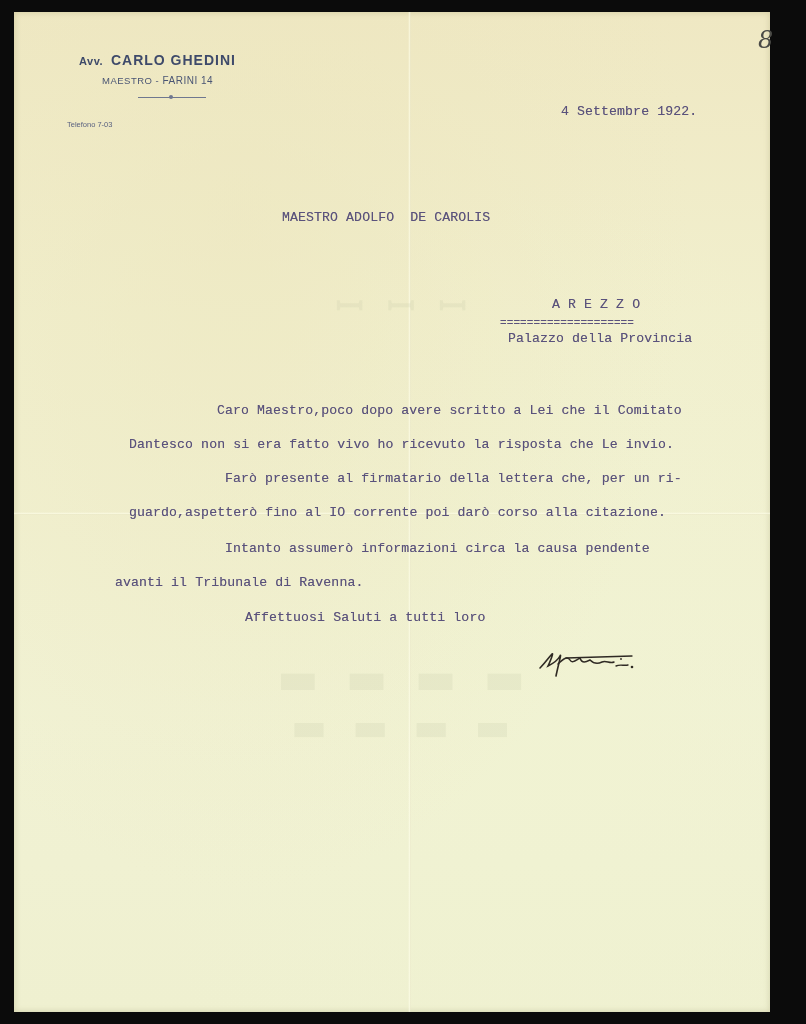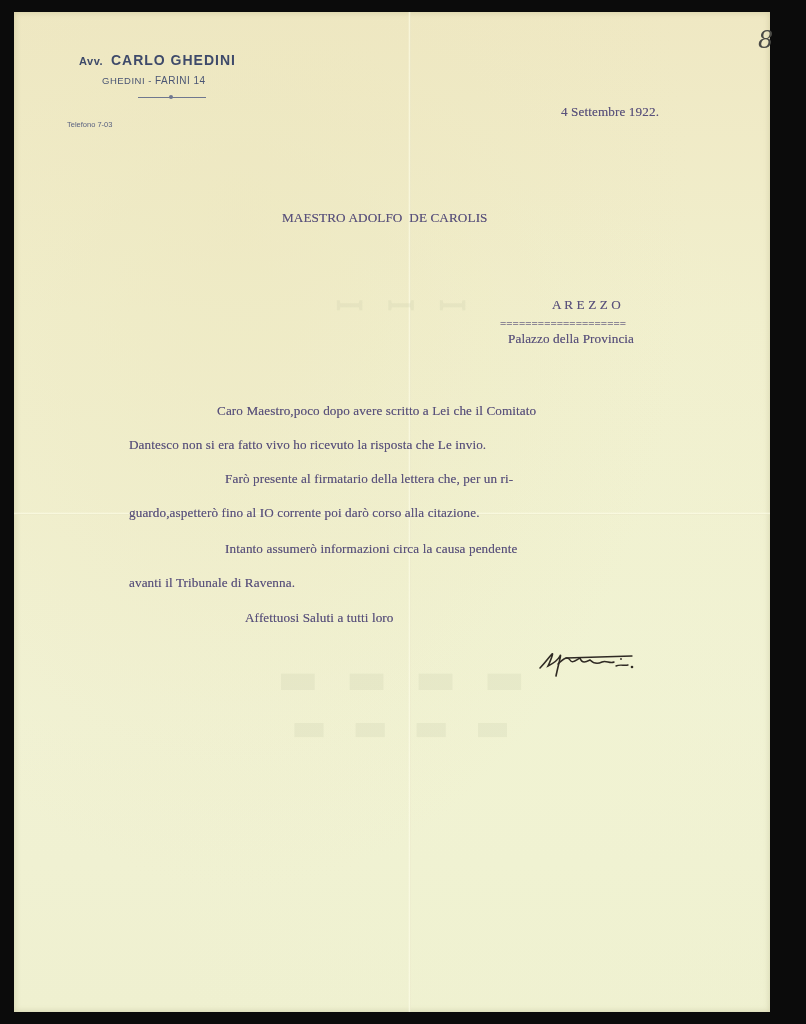--- a/index.html
+++ b/index.html
@@ -116,38 +116,38 @@
       left: 744px;
       top: 14px;
       font-family: "DejaVu Serif", serif;
       font-style: italic;
       font-size: 24px;
       color: #4a4a46;
     }
 
     .typed {
       position: absolute;
-      font-family: Liberation Serif, serif;
+      font-family: Liberation Mono, monospace;
       font-size: 13.2px;
       color: #5a527c;
       white-space: pre;
       letter-spacing: 0.1px;
       text-shadow: 0 0 0.6px rgba(70,60,110,0.5);
     }
     .date { left: 547px; top: 92px; }
     .recipient-name { left: 256px; top: 198px; padding-left: 12px; }
     .recipient-city { left: 538px; top: 285px; letter-spacing: 0.1px; }
     .recipient-rule { left: 486px; top: 305px; font-size: 11px; }
     .recipient-place { left: 494px; top: 319px; }
     .l1 { left: 203px; top: 391px; }
     .l2 { left: 115px; top: 425px; }
     .l3 { left: 211px; top: 459px; }
     .l4 { left: 115px; top: 493px; }
     .l5 { left: 211px; top: 529px; }
-    .l6 { left: 115px; top: 563px; }
+    .l6 { left: 101px; top: 563px; }
     .l7 { left: 231px; top: 598px; }
 
     .signature {
       position: absolute;
       left: 522px;
       top: 630px;
       width: 110px;
       height: 40px;
     }
     .signature svg { width: 110px; height: 40px; }
@@ -162,21 +162,21 @@
   <div class="watermark wm1">ꟷ ꟷ ꟷ</div>
   <div class="watermark wm2">▬ ▬ ▬ ▬</div>
   <div class="watermark wm3">▬ ▬ ▬ ▬</div>
 
   <div class="letterhead">
     <div class="lh-name">
       <span class="prefix">Avv.</span>
       <span>CARLO GHEDINI</span>
     </div>
     <div class="lh-address">
-      <span>GHEDINI</span><span> - </span><span class="small">FARINI 14</span>
+      <span>MAESTRO</span><span> - </span><span class="small">FARINI 14</span>
     </div>
     <div class="lh-rule"></div>
     <div class="lh-phone">Telefono 7-03</div>
   </div>
 
   <div class="folio">8</div>
 
   <div class="typed date">4 Settembre 1922.</div>
 
   <div class="typed recipient-name">MAESTRO ADOLFO  DE CAROLIS</div>

